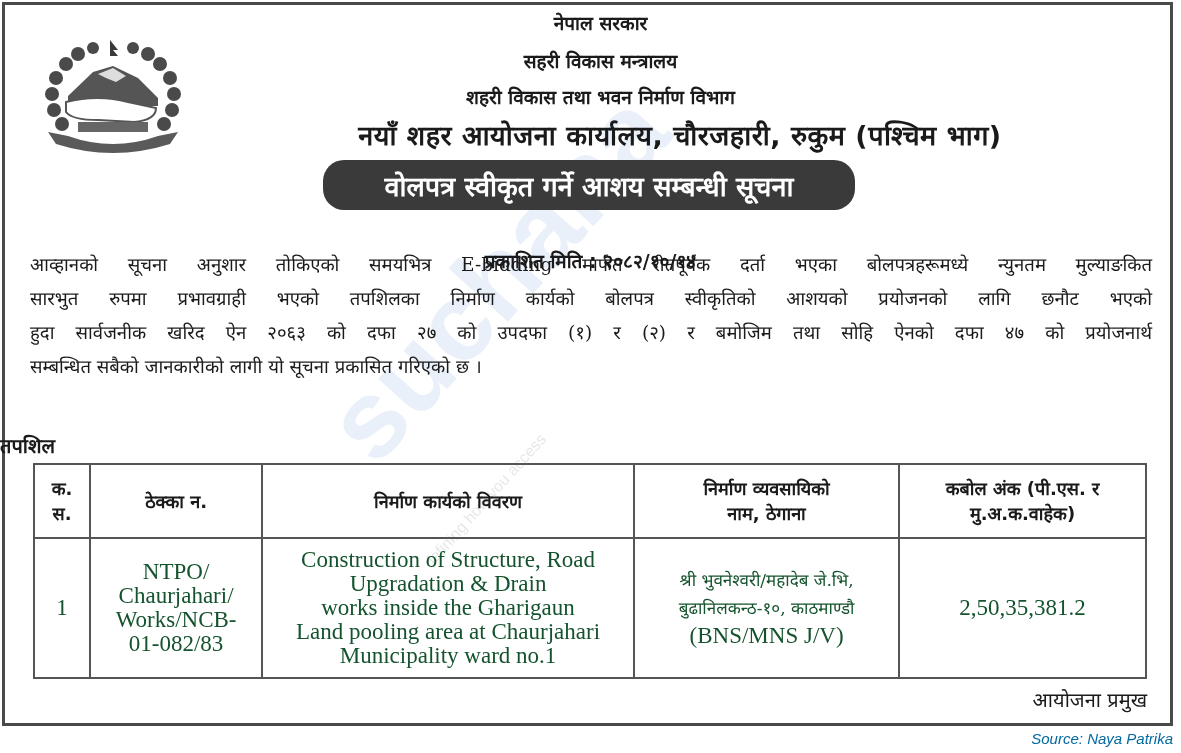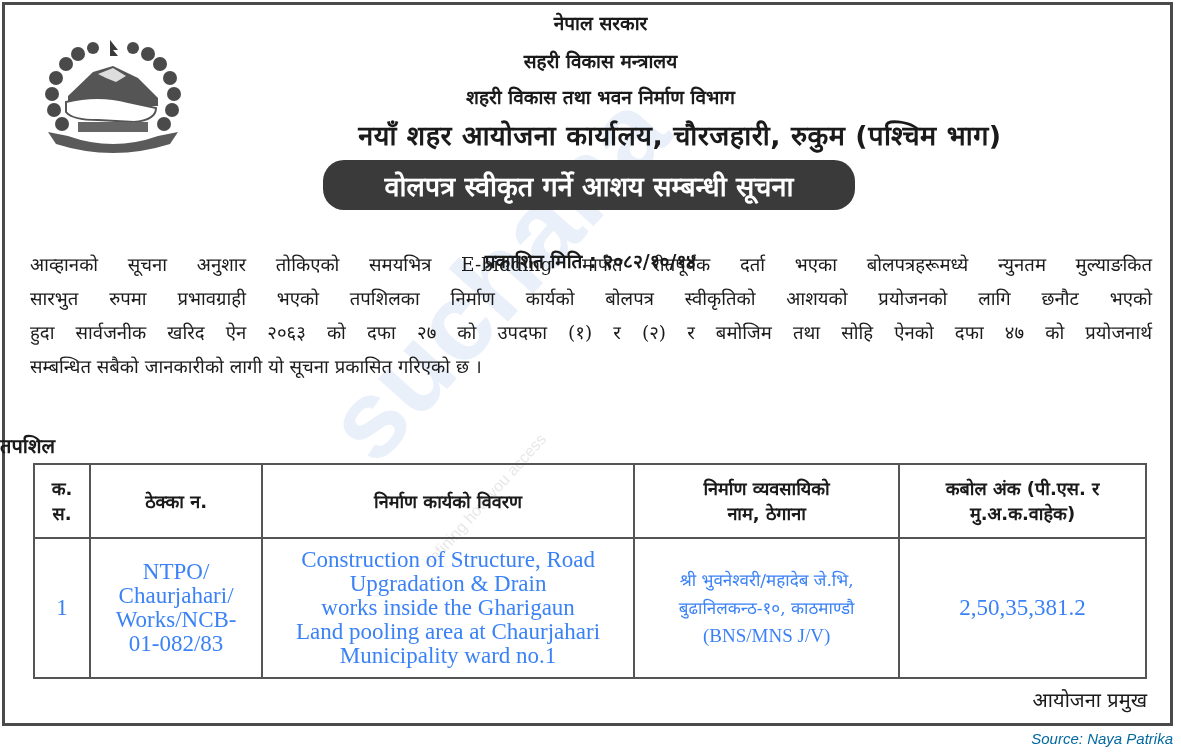--- a/index.html
+++ b/index.html
@@ -113,31 +113,31 @@
     height: 72px;
     font-size: 18px;
     font-weight: bold;
     line-height: 25px;
   }
   table.sched td {
     height: 138px;
     font-family: "Liberation Serif", serif;
     font-size: 23px;
     line-height: 24px;
-    color: #3b82f6;
+    color: #14532d;
   }
   td.contractor {
     font-family: "DejaVu Serif", serif !important;
     font-size: 17px !important;
     line-height: 28px !important;
     border-radius: 18px;
   }
   td.contractor .en {
     font-family: "Liberation Serif", serif;
-    font-size: 19px;
+    font-size: 23px;
   }
   .c1 { width: 48px; }
   .c2 { width: 165px; }
   .c3 { width: 380px; }
   .c4 { width: 266px; }
   .c5 { width: 245px; }
   .cell-line { display: block; }
   .signature {
     position: absolute;
     right: 34px;

